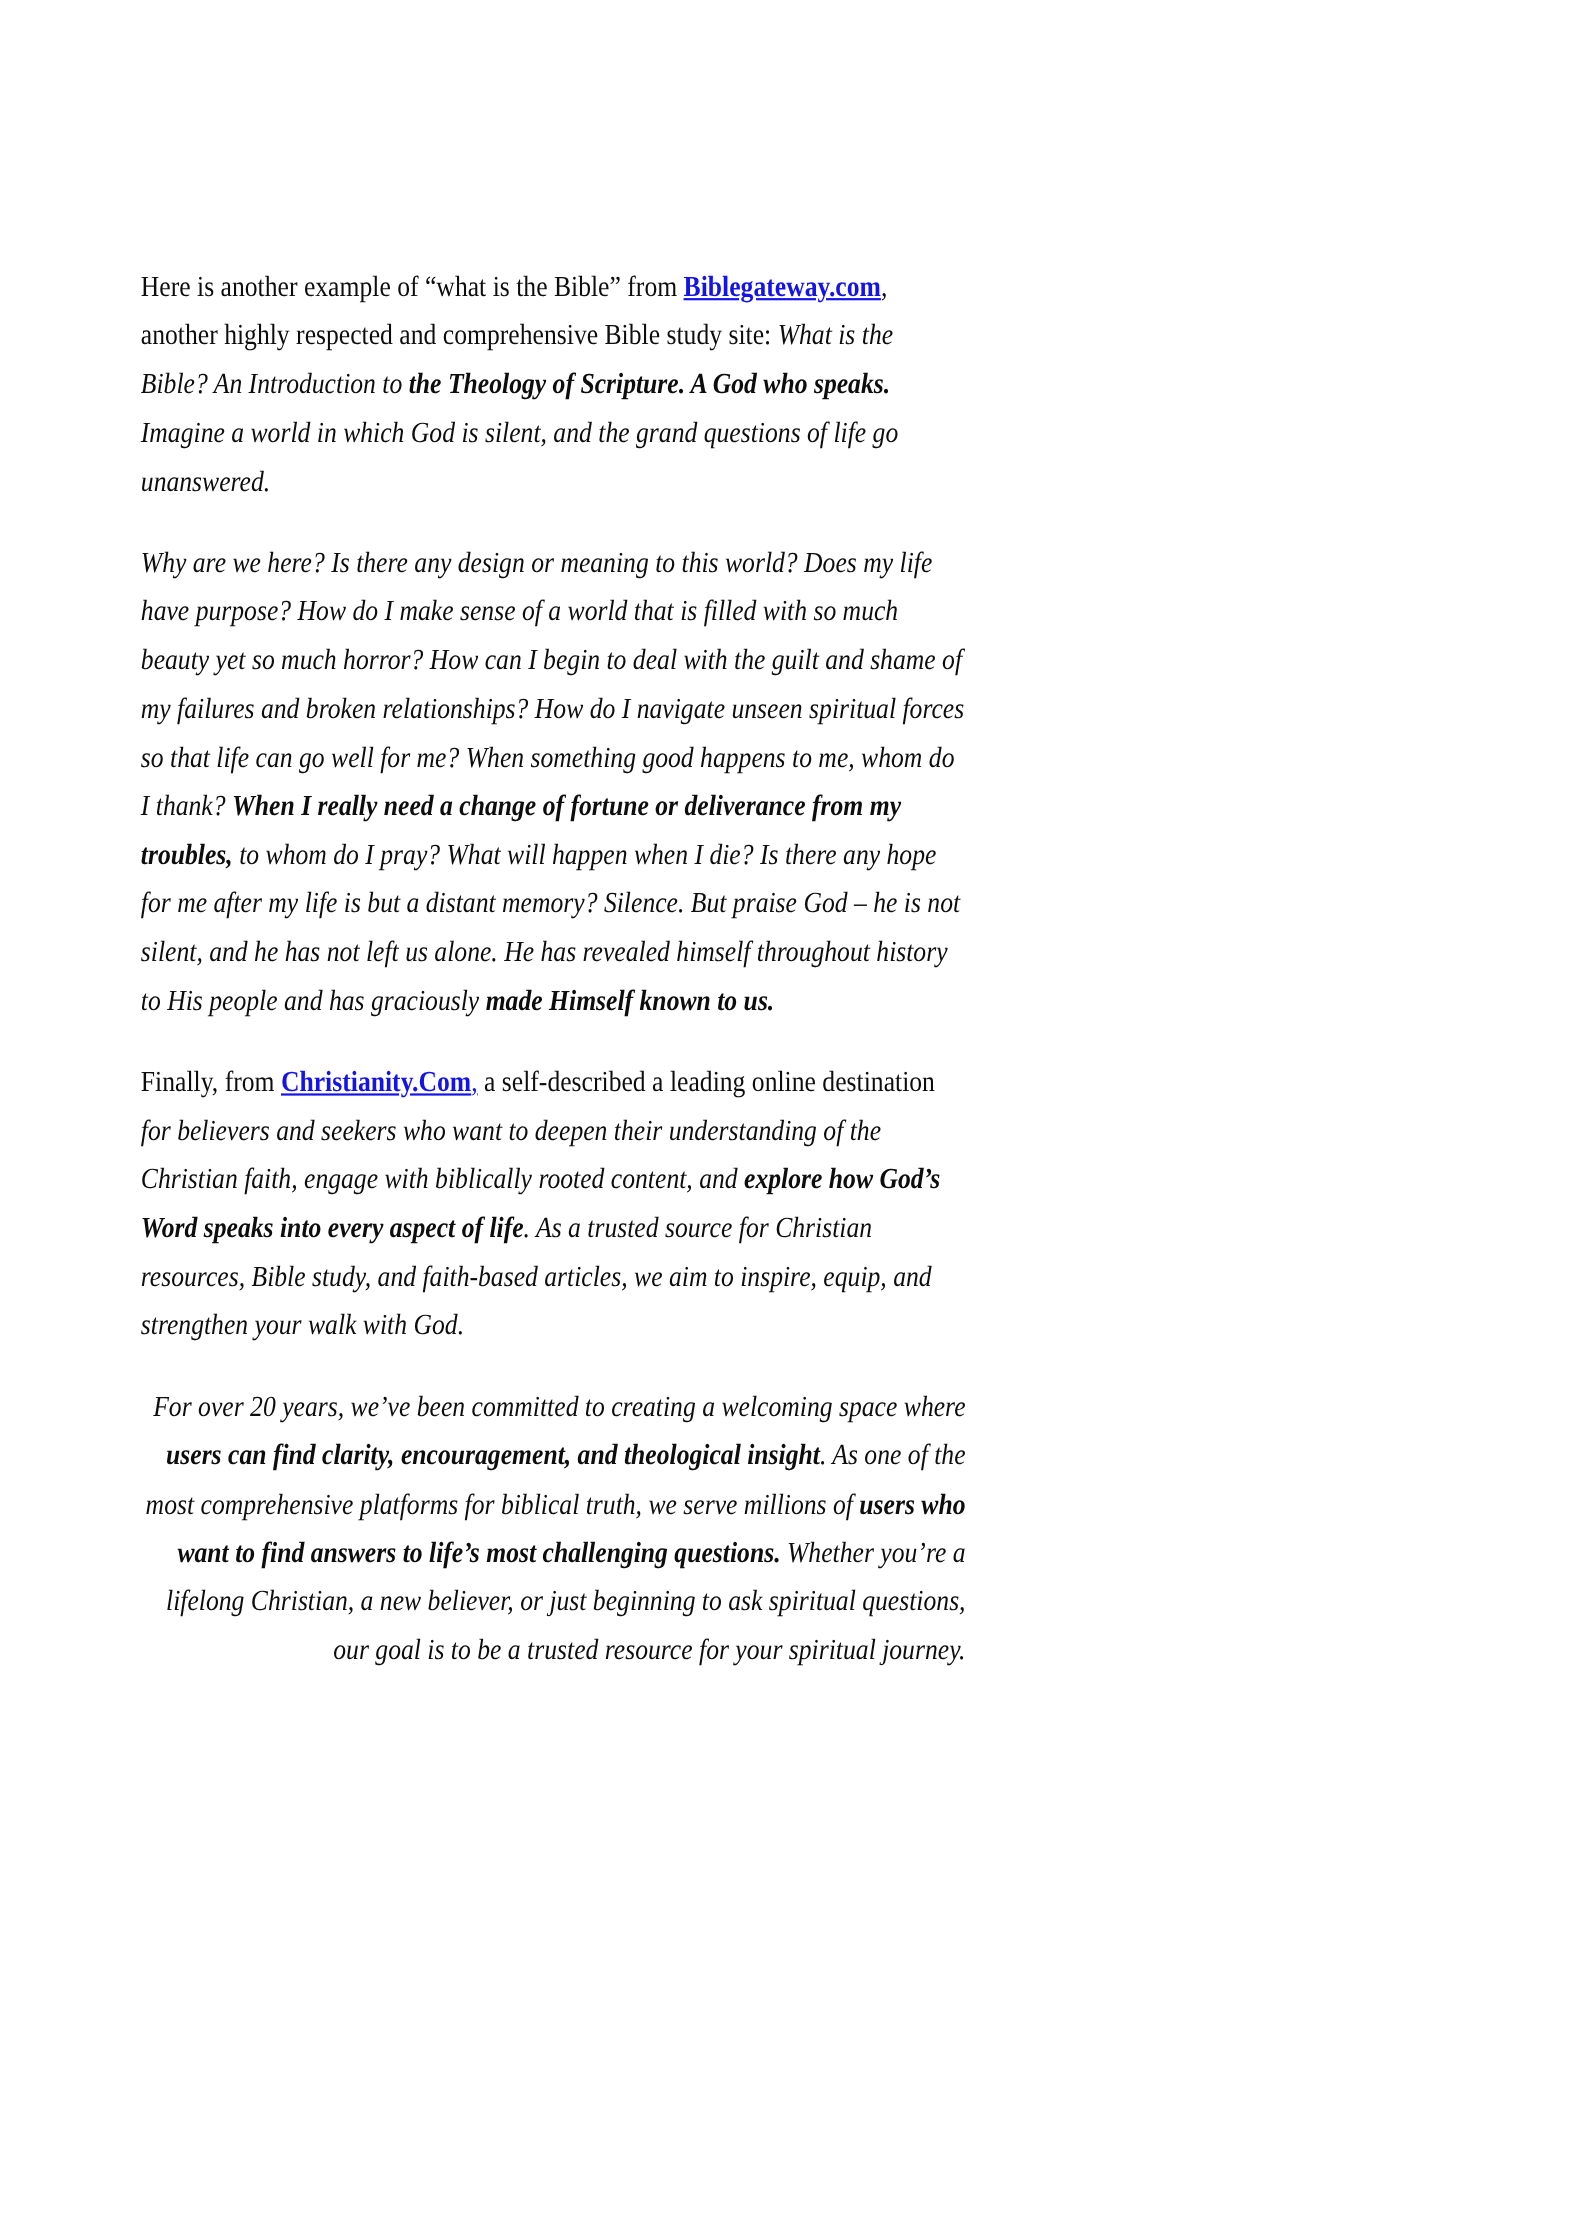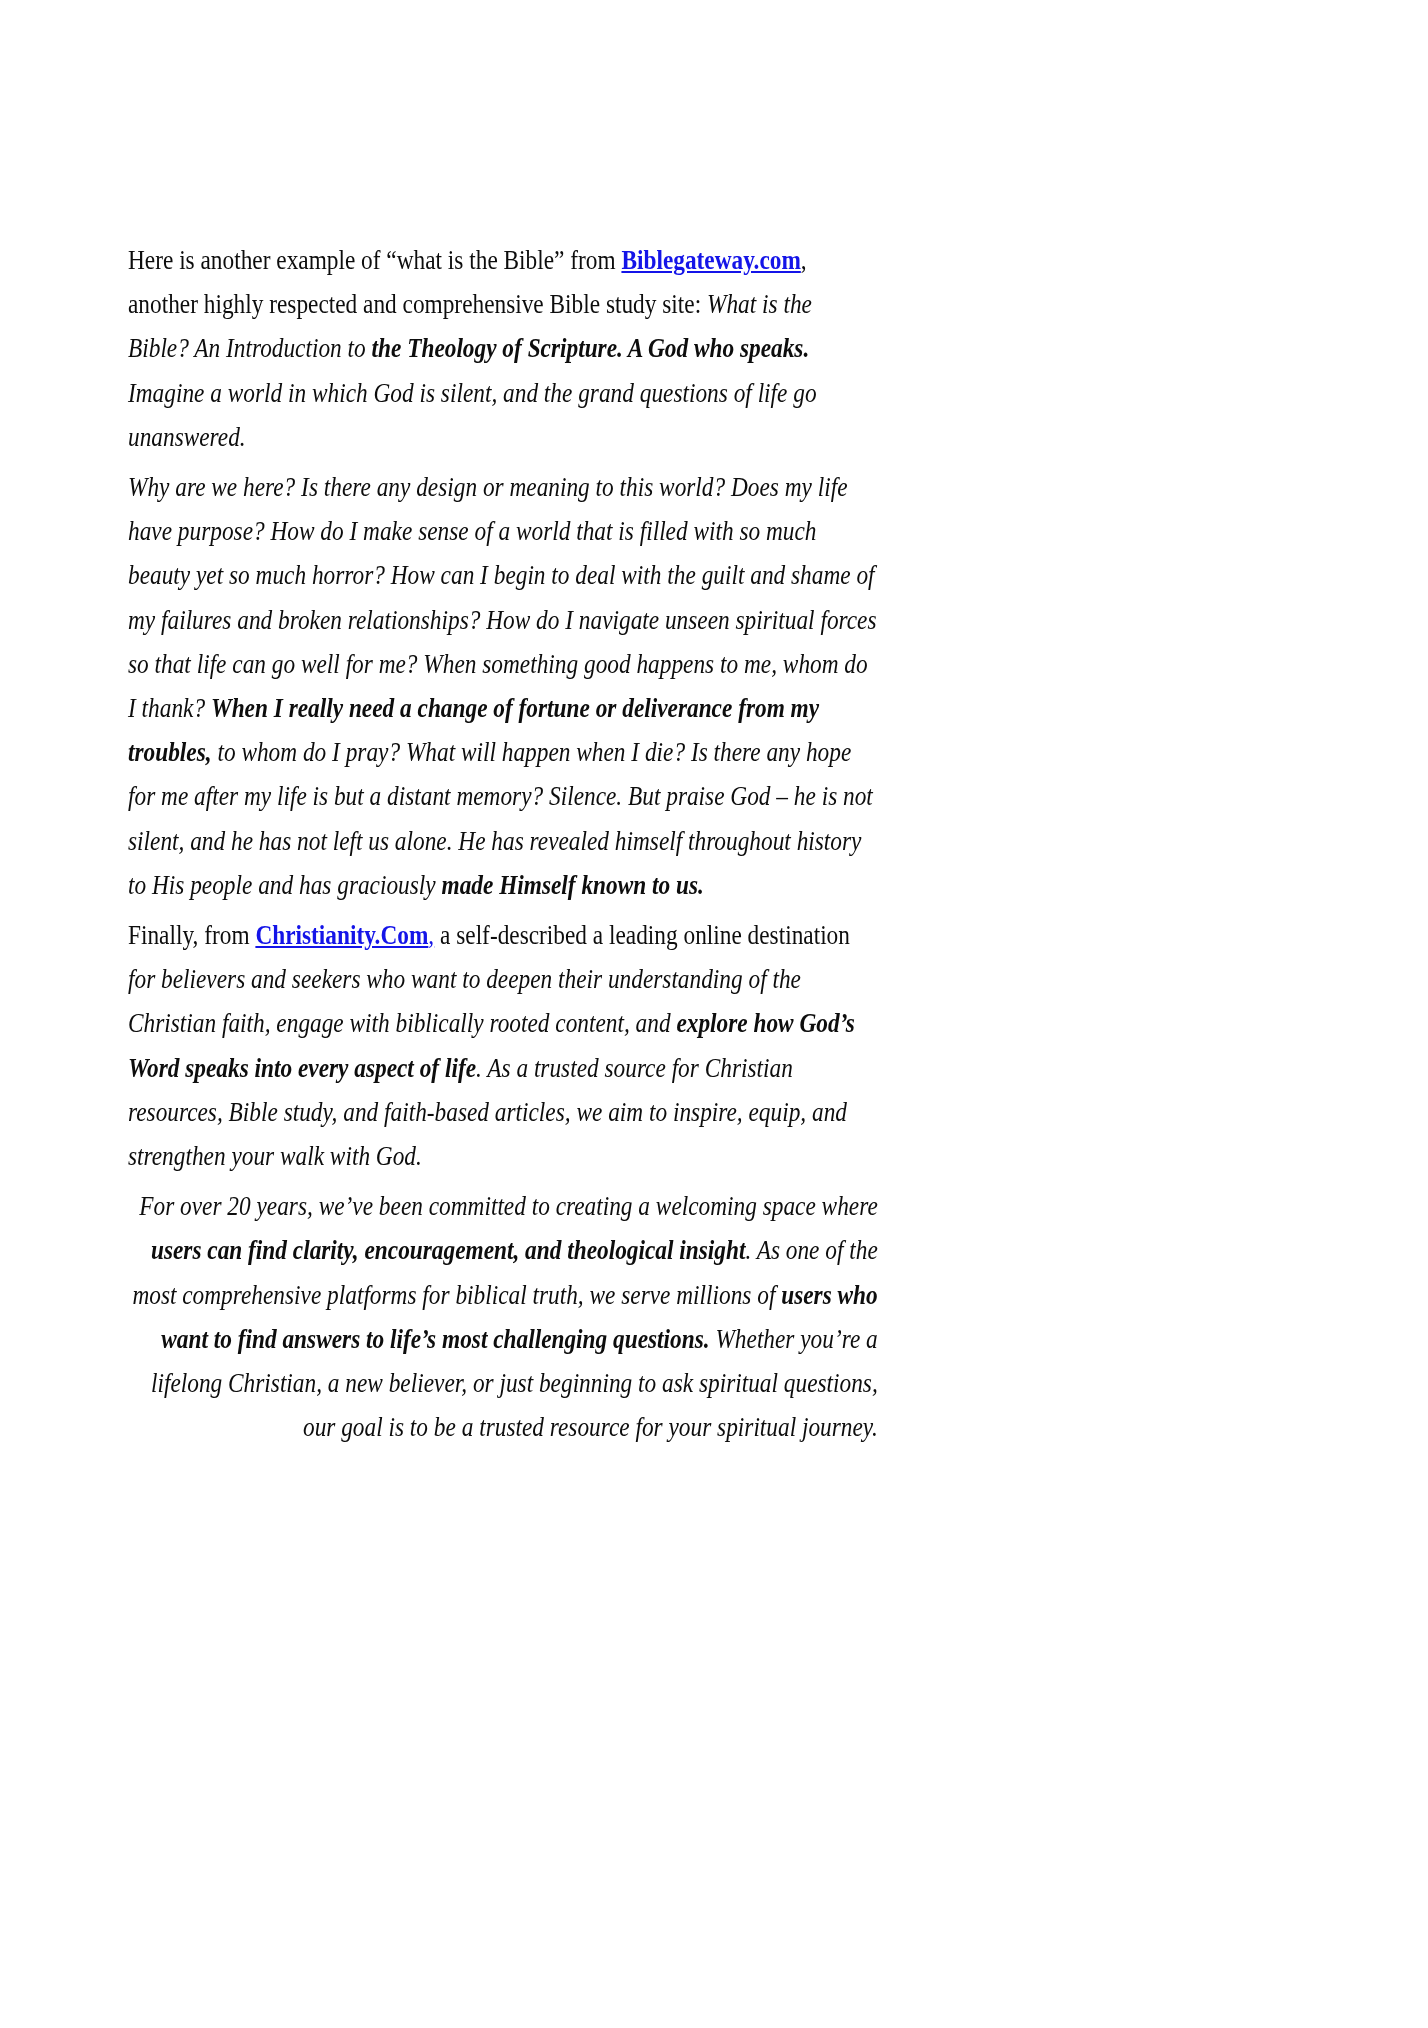--- a/index.html
+++ b/index.html
@@ -34,21 +34,21 @@
   p.para {
     margin: 0;
     font-size: 26.5px;
     line-height: 44.2px;
     text-align: left;
     font-stretch: semi-condensed;
     transform-origin: left top;
   }
 
   p.para + p.para {
-    margin-top: 6px;
+    margin-top: 30px;
   }
 
   p.para.gap-large {
     margin-top: 48px;
     text-align: right;
   }
 
   
   .run {
     font-family: "Liberation Serif", "DejaVu Serif", serif;

